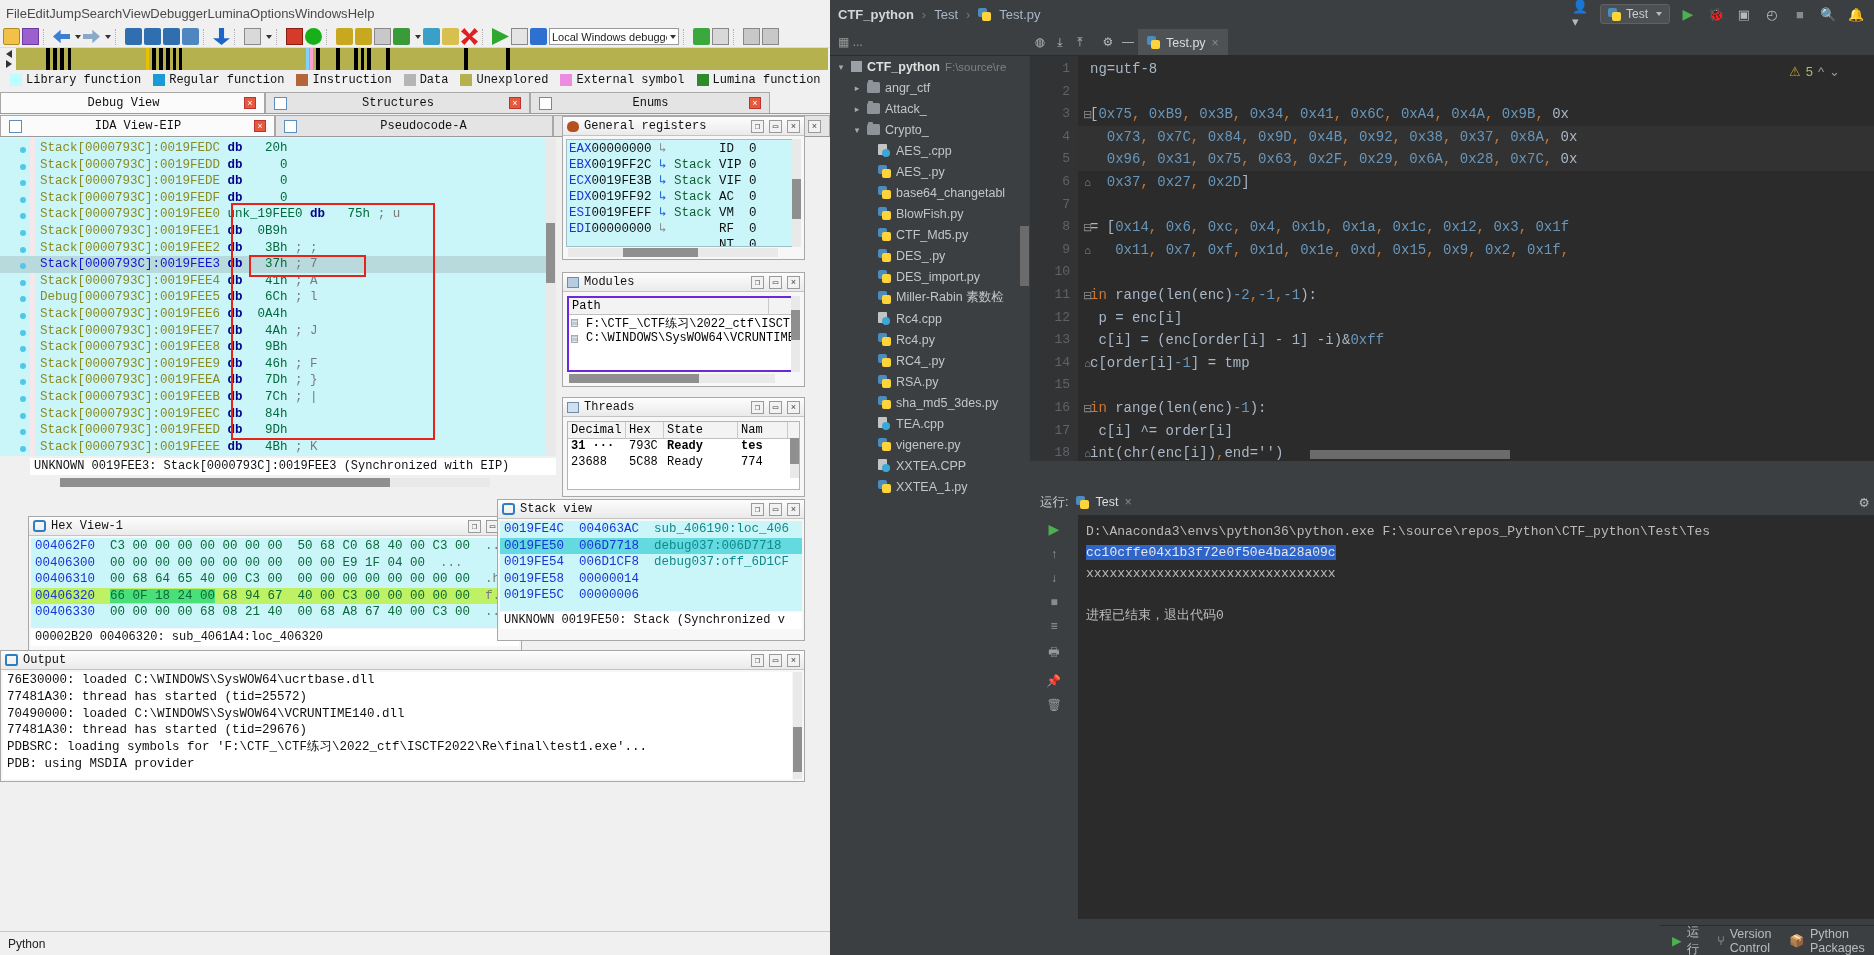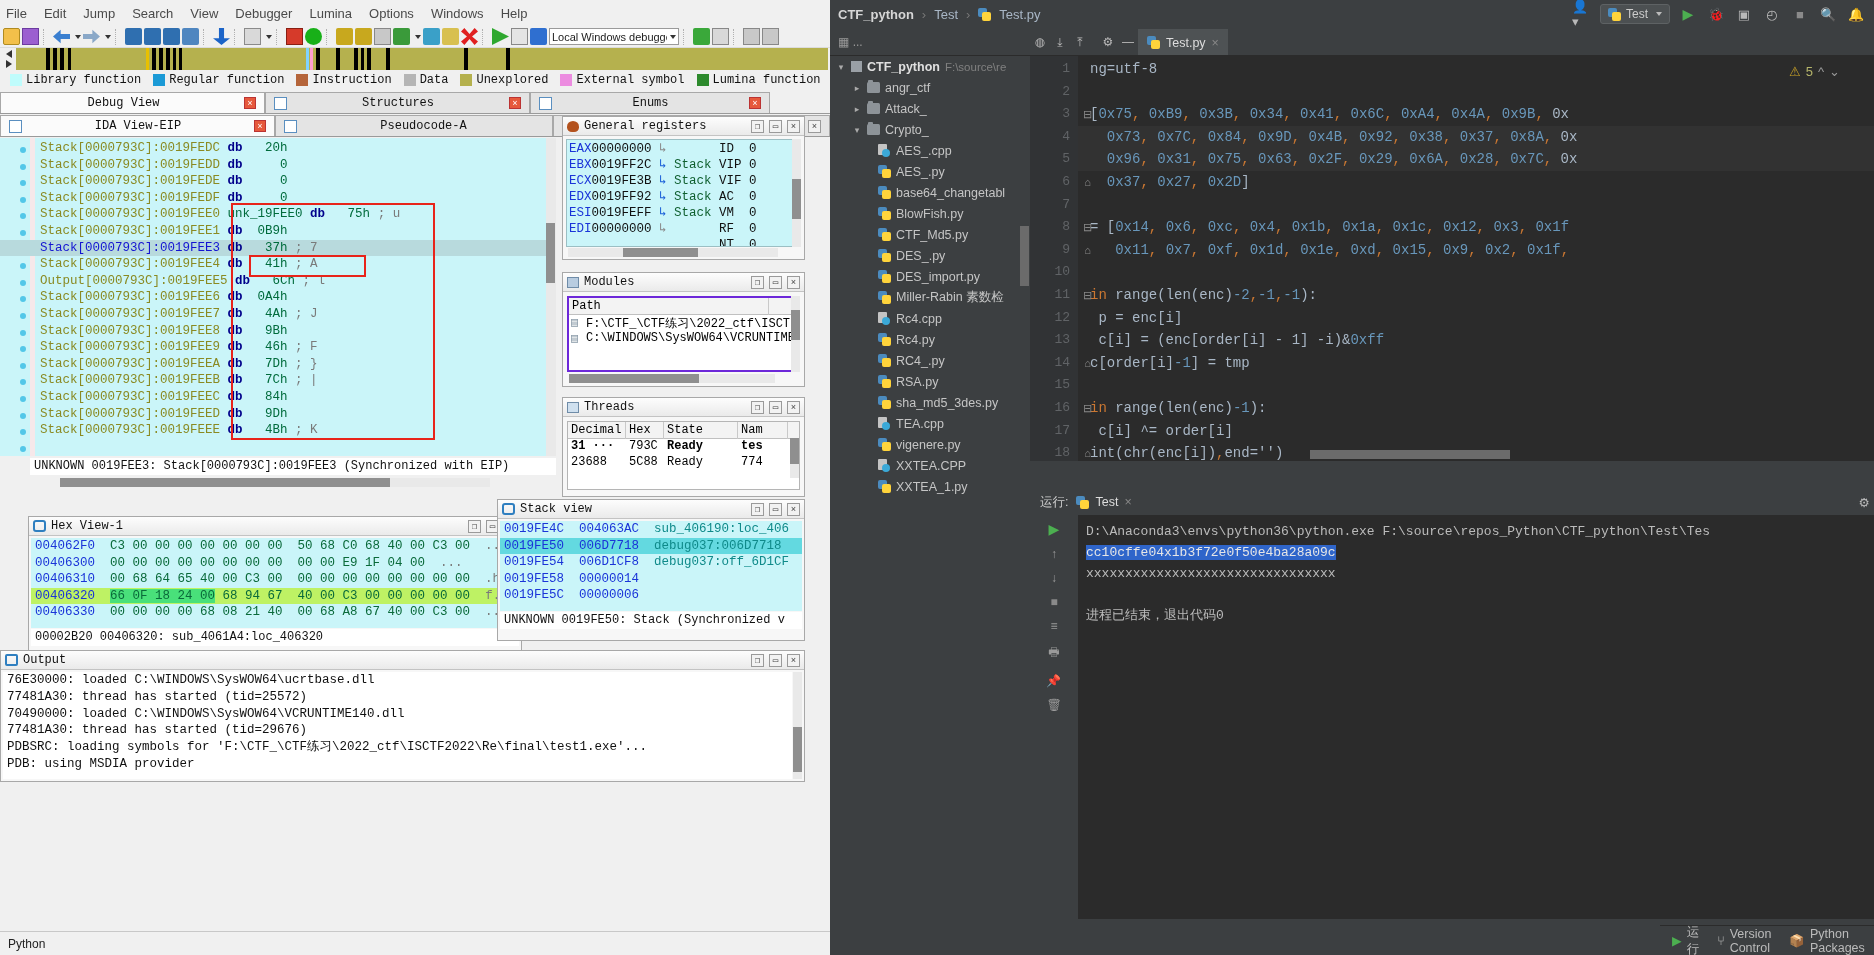--- a/index.html
+++ b/index.html
@@ -7,21 +7,21 @@
   body {
     width:1874px; height:955px; overflow:hidden;
     font-family:"Liberation Sans", sans-serif; font-size:12px;
     background:#f0f0f0;
   }
   .root { position:relative; width:1874px; height:955px; }
 
   
   #ida { position:absolute; left:0; top:0; width:830px; height:955px; background:#f0f0f0; }
 
-  .menubar { height:26px; display:flex; align-items:center; padding-left:6px; gap:17px;
+  .menubar { height:26px; display:flex; align-items:center; padding-left:6px; 
              background:#f0f0f0; color:#4a4a4a; font-size:13px; }
   .menubar span { cursor:default; }
 
   .toolbar { height:22px; display:flex; align-items:center; gap:2px; padding:0 3px;
              background:#f0f0f0; border-bottom:1px solid #dcdcdc; }
   .tbtn { width:17px; height:17px; display:inline-block; position:relative; }
   .tsep { width:6px; height:16px; border-left:1px dotted #b0b0b0; margin:0 2px; }
   .tb-combo { height:17px; border:1px solid #9a9a9a; background:#fff; font-size:11px;
               display:flex; align-items:center; padding:0 2px; color:#222; }
   .caret { width:0;height:0;border-left:3px solid transparent;border-right:3px solid transparent;
@@ -329,23 +329,24 @@
     <div class="disasm" style="left:0;top:138px;width:556px;height:318px;">
       <div style="position:absolute;left:0;top:0;width:30px;bottom:0;background:#caf5f9;"></div>
       <div style="position:absolute;left:30px;top:0;width:5px;bottom:0;background:#f6e8ea;"></div>
       <div id="disasm-lines" style="position:absolute;left:0;top:2px;right:0;">
           <div class="dline"><span class="bullet" style="top: 7px;"></span><span style="display:inline-block;width:36px"></span><span class="addr">Stack[0000793C]:0019FEDC</span> <span class="kw-db">db</span>  <span class="val"> 20h</span></div>
           <div class="dline"><span class="bullet" style="top: 23.6px;"></span><span style="display:inline-block;width:36px"></span><span class="addr">Stack[0000793C]:0019FEDD</span> <span class="kw-db">db</span>  <span class="val">   0</span></div>
           <div class="dline"><span class="bullet" style="top: 40.2px;"></span><span style="display:inline-block;width:36px"></span><span class="addr">Stack[0000793C]:0019FEDE</span> <span class="kw-db">db</span>  <span class="val">   0</span></div>
           <div class="dline"><span class="bullet" style="top: 56.8px;"></span><span style="display:inline-block;width:36px"></span><span class="addr">Stack[0000793C]:0019FEDF</span> <span class="kw-db">db</span>  <span class="val">   0</span></div>
           <div class="dline"><span class="bullet" style="top: 73.4px;"></span><span style="display:inline-block;width:36px"></span><span class="addr">Stack[0000793C]:0019FEE0</span> <span class="lblname">unk_19FEE0</span> <span class="kw-db">db</span>  <span class="val"> 75h</span> <span class="cmt">; u</span></div>
           <div class="dline"><span class="bullet" style="top: 90px;"></span><span style="display:inline-block;width:36px"></span><span class="addr">Stack[0000793C]:0019FEE1</span> <span class="kw-db">db</span>  <span class="val">0B9h</span></div>
+          <div class="dline"><span class="bullet" style="top: 106.6px;"></span><span style="display:inline-block;width:36px"></span><span class="addr">Stack[0000793C]:0019FEE2</span> <span class="kw-db">db</span>  <span class="val"> 3Bh</span> <span class="cmt">; ;</span></div>
           <div class="dline sel-line"><span class="bullet" style="top: 123.2px;"></span><span style="display:inline-block;width:36px"></span><span class="addr">Stack[0000793C]:0019FEE3</span> <span class="kw-db">db</span>  <span class="val"> 37h</span> <span class="cmt">; 7</span></div>
           <div class="dline"><span class="bullet" style="top: 139.8px;"></span><span style="display:inline-block;width:36px"></span><span class="addr">Stack[0000793C]:0019FEE4</span> <span class="kw-db">db</span>  <span class="val"> 41h</span> <span class="cmt">; A</span></div>
-          <div class="dline"><span class="bullet" style="top: 156.4px;"></span><span style="display:inline-block;width:36px"></span><span class="addr">Output[0000793C]:0019FEE5</span> <span class="kw-db">db</span>  <span class="val"> 6Ch</span> <span class="cmt">; l</span></div>
+          <div class="dline"><span class="bullet" style="top: 156.4px;"></span><span style="display:inline-block;width:36px"></span><span class="addr">Debug[0000793C]:0019FEE5</span> <span class="kw-db">db</span>  <span class="val"> 6Ch</span> <span class="cmt">; l</span></div>
           <div class="dline"><span class="bullet" style="top: 173px;"></span><span style="display:inline-block;width:36px"></span><span class="addr">Stack[0000793C]:0019FEE6</span> <span class="kw-db">db</span>  <span class="val">0A4h</span></div>
           <div class="dline"><span class="bullet" style="top: 189.6px;"></span><span style="display:inline-block;width:36px"></span><span class="addr">Stack[0000793C]:0019FEE7</span> <span class="kw-db">db</span>  <span class="val"> 4Ah</span> <span class="cmt">; J</span></div>
           <div class="dline"><span class="bullet" style="top: 206.2px;"></span><span style="display:inline-block;width:36px"></span><span class="addr">Stack[0000793C]:0019FEE8</span> <span class="kw-db">db</span>  <span class="val"> 9Bh</span></div>
           <div class="dline"><span class="bullet" style="top: 222.8px;"></span><span style="display:inline-block;width:36px"></span><span class="addr">Stack[0000793C]:0019FEE9</span> <span class="kw-db">db</span>  <span class="val"> 46h</span> <span class="cmt">; F</span></div>
           <div class="dline"><span class="bullet" style="top: 239.4px;"></span><span style="display:inline-block;width:36px"></span><span class="addr">Stack[0000793C]:0019FEEA</span> <span class="kw-db">db</span>  <span class="val"> 7Dh</span> <span class="cmt">; }</span></div>
           <div class="dline"><span class="bullet" style="top: 256px;"></span><span style="display:inline-block;width:36px"></span><span class="addr">Stack[0000793C]:0019FEEB</span> <span class="kw-db">db</span>  <span class="val"> 7Ch</span> <span class="cmt">; |</span></div>
           <div class="dline"><span class="bullet" style="top: 272.6px;"></span><span style="display:inline-block;width:36px"></span><span class="addr">Stack[0000793C]:0019FEEC</span> <span class="kw-db">db</span>  <span class="val"> 84h</span></div>
           <div class="dline"><span class="bullet" style="top: 289.2px;"></span><span style="display:inline-block;width:36px"></span><span class="addr">Stack[0000793C]:0019FEED</span> <span class="kw-db">db</span>  <span class="val"> 9Dh</span></div>
           <div class="dline"><span class="bullet" style="top: 305.8px;"></span><span style="display:inline-block;width:36px"></span><span class="addr">Stack[0000793C]:0019FEEE</span> <span class="kw-db">db</span>  <span class="val"> 4Bh</span> <span class="cmt">; K</span></div>
         </div>

